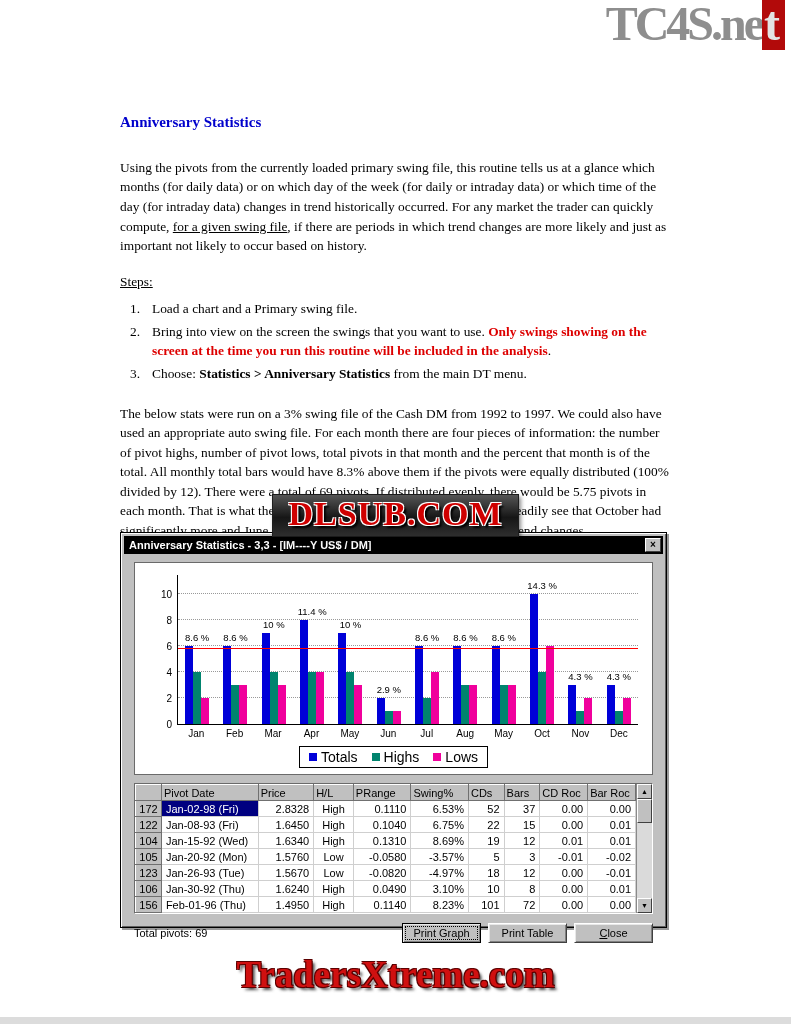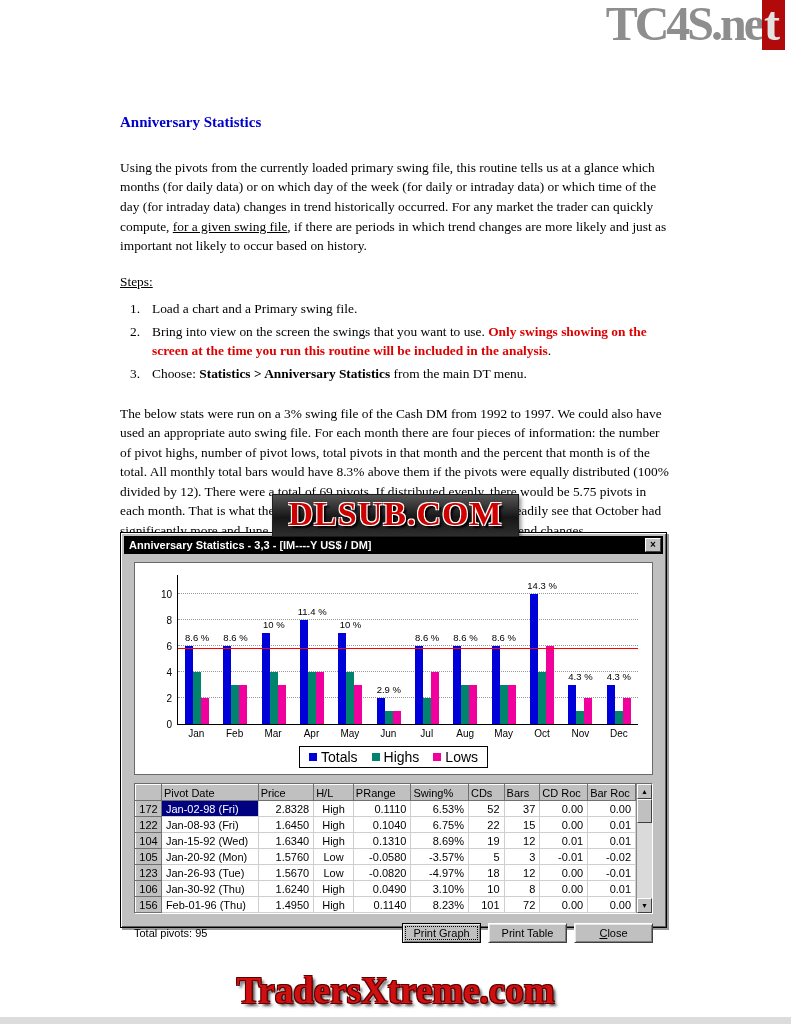--- a/index.html
+++ b/index.html
@@ -85,21 +85,21 @@
   .bottom-bar { margin:9px 10px 0 10px; display:flex; align-items:center; font-size:11px; }
   .btns { margin-left:auto; display:flex; gap:7px; }
   .btn { width:79px; height:20px; background:#c0c0c0; border:1px solid; border-color:#fff #404040 #404040 #fff;
          box-shadow:inset 1px 1px 0 #e8e8e8, inset -1px -1px 0 #808080;
          font-size:11px; display:flex; align-items:center; justify-content:center; }
   .btn-default { border:1px solid #000; outline:1px dotted #000; outline-offset:-4px; }
   .btn-close span { display:block; }
   .btn-close span::first-letter { text-decoration:underline; }
 
   
-  .txtreme { position:absolute; bottom:12px; left:50%; transform:translateX(-50%); z-index:6;
+  .txtreme { position:absolute; bottom:28px; left:50%; transform:translateX(-50%); z-index:6;
              font-family:"Liberation Serif",serif; font-weight:bold; font-size:37px; color:#d01010; white-space:nowrap;
              text-shadow:-1px -1px 0 #5c0000,1px -1px 0 #5c0000,-1px 1px 0 #5c0000,1px 1px 0 #5c0000,3px 3px 3px rgba(45,45,45,.85); }
   .bottom-strip { position:absolute; left:0; right:0; bottom:0; height:7px; background:#dcdcdc; }
 </style>
 </head>
 <body>
 
 <div class="page">
 
   <div class="logo"><span>TC4S.ne</span><span class="accent">t</span></div>
@@ -376,21 +376,21 @@
       </table>
       <div class="sbar">
         <div class="sb-btn">▲</div>
         <div class="sb-thumb"></div>
         <div class="sb-track"></div>
         <div class="sb-btn">▼</div>
       </div>
     </div>
 
     <div class="bottom-bar">
-      <span>Total pivots: 95</span>
+      <span>Total pivots: 69</span>
       <div class="btns">
         <div class="btn btn-default">Print Graph</div>
         <div class="btn">Print Table</div>
         <div class="btn btn-close">
             <span>Close</span>
           </div>
       </div>
     </div>
   </div>
 

